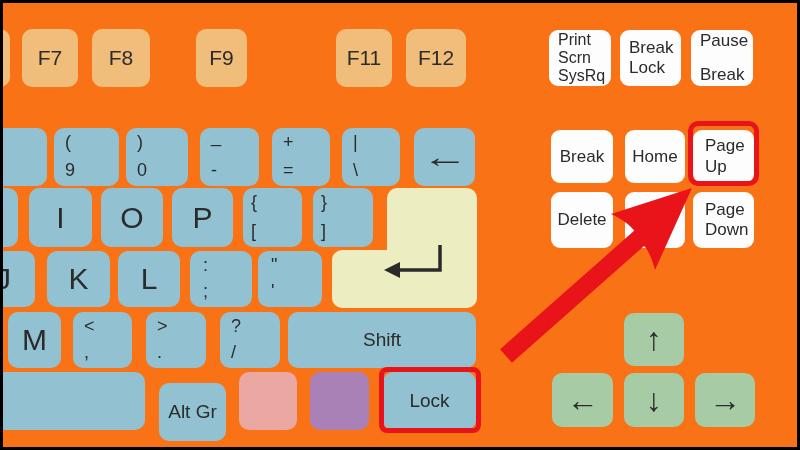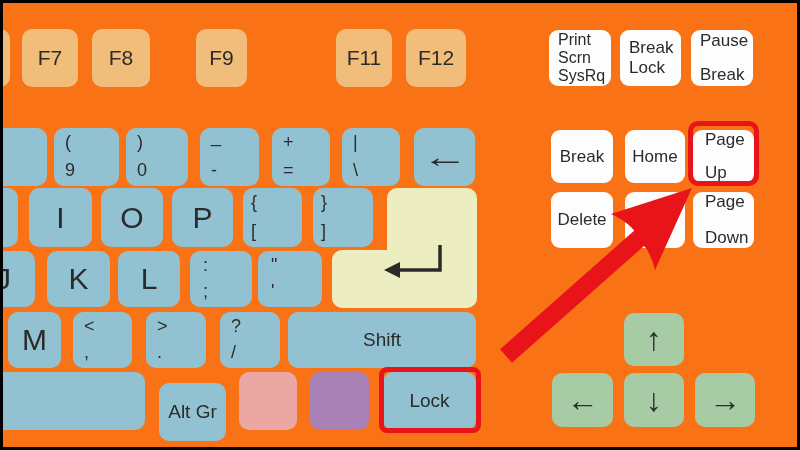--- a/index.html
+++ b/index.html
@@ -24,21 +24,21 @@
   .mod{font-size:19px;}
   .altgr{font-size:19px;margin-top:11px;}
   .dual{
     flex-direction:column;align-items:flex-start;justify-content:space-between;
     padding:5px 0 7px 11px;font-size:18px;line-height:1;
   }
   .wlines{
     flex-direction:column;align-items:flex-start;justify-content:center;
     font-size:17px;line-height:1.18;padding-left:9px;
   }
-  .pad12{padding-left:12px;justify-content:space-between;}
+  .pad12{padding-left:12px;}
   .plines{font-size:16px;line-height:1.12;text-align:center;}
   .gapline{margin-top:13px;}
   .wcenter{font-size:17px;}
   .arrowkey{font-size:32px;}
   .bksp{font-size:30px;display:inline-block;transform:scaleX(1.55);}
   .enter-top{position:absolute;left:387px;top:188px;width:90px;height:64px;background:#ededc2;border-radius:10px 10px 0 0;z-index:1;}
   .enter-bottom{position:absolute;left:332px;top:250px;width:145px;height:58px;background:#ededc2;border-radius:10px 0 10px 10px;z-index:1;}
   .enter-svg{position:absolute;left:380px;top:242px;z-index:2;}
   .hlbox{position:absolute;box-sizing:border-box;border:5px solid #e8141a;border-radius:10px;z-index:6;pointer-events:none;}
   .hl-pageup{left:688px;top:121px;width:71px;height:65px;}

